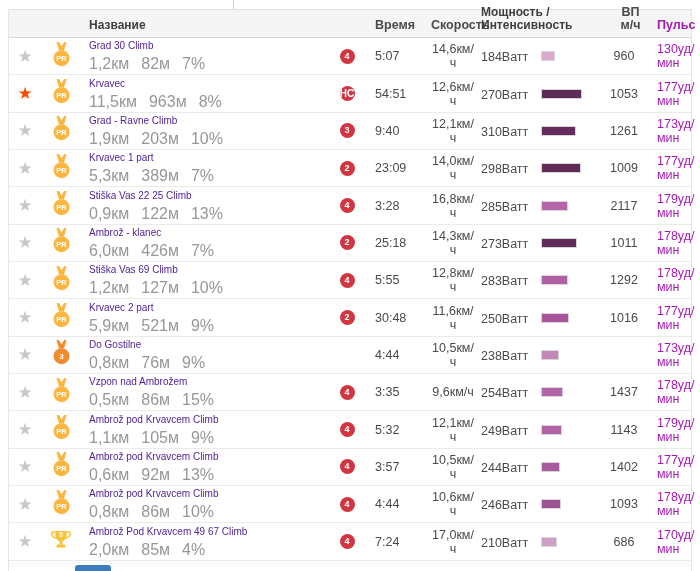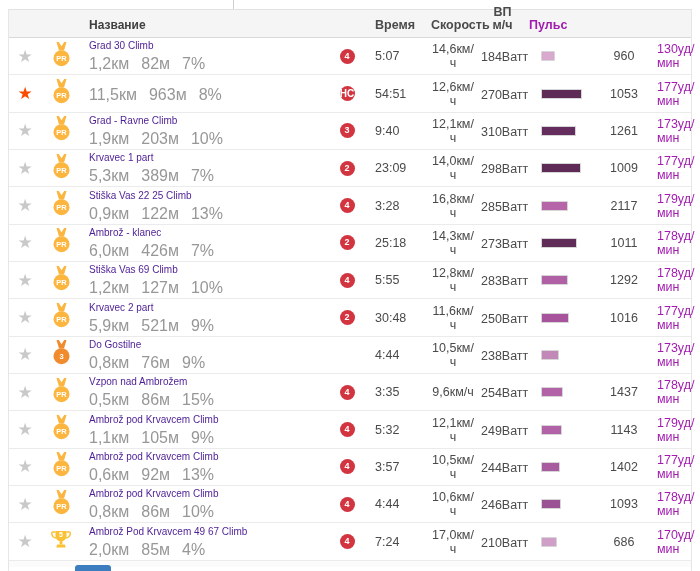--- a/index.html
+++ b/index.html
@@ -61,20 +61,24 @@
   </div>
 
   <div class="table-wrap">
     <div class="thead">
       <div class="cell c-star"></div>
       <div class="cell c-medal"></div>
       <div class="cell c-name">Название</div>
       <div class="cell c-cat"></div>
       <div class="cell c-time">Время</div>
       <div class="cell c-speed">Скорость</div>
+      <div class="cell c-power">
+        <div>Мощность /</div>
+        <div>Интенсивность</div>
+      </div>
       <div class="cell c-vam" style="text-align:center; padding-left:13px;">
         <div>ВП</div>
         <div>м/ч</div>
       </div>
       <div class="cell c-pulse">Пульс</div>
     </div>
 
     <div class="rows" id="rows">
         <div class="row">
           <div class="cell c-star">
@@ -110,20 +114,21 @@
           </div>
           <div class="cell c-medal">
             <span><svg width="19" height="25" viewBox="0 0 19 25">
                 <path d="M4.5 0 H14.5 L12 8.5 H7 Z" fill="#fcb63f"></path>
                 <path d="M6.8 0 L9.5 4.2 L12.2 0 Z" fill="#fff"></path>
                 <circle cx="9.5" cy="16.2" r="8" fill="#fcb63f"></circle>
                 <text x="9.5" y="19" text-anchor="middle" font-size="7.5" font-weight="bold" fill="#fff">PR</text>
               </svg></span>
           </div>
           <div class="cell c-name">
+            <a class="segname">Krvavec</a>
             <div class="stats"><span>11,5км</span><span>963м</span><span>8%</span></div>
           </div>
           <div class="cell c-cat">
             <span class="cat-badge hc" style="background: rgb(210, 52, 64);">HC</span>
           </div>
           <div class="cell c-time">54:51</div>
           <div class="cell c-speed">12,6км/ч</div>
           <div class="cell c-power"><span class="pw">270Ватт</span><span class="bar" style="width: 41px; background: rgb(94, 43, 86);"></span></div>
           <div class="cell c-vam">1053</div>
           <div class="cell c-pulse">

